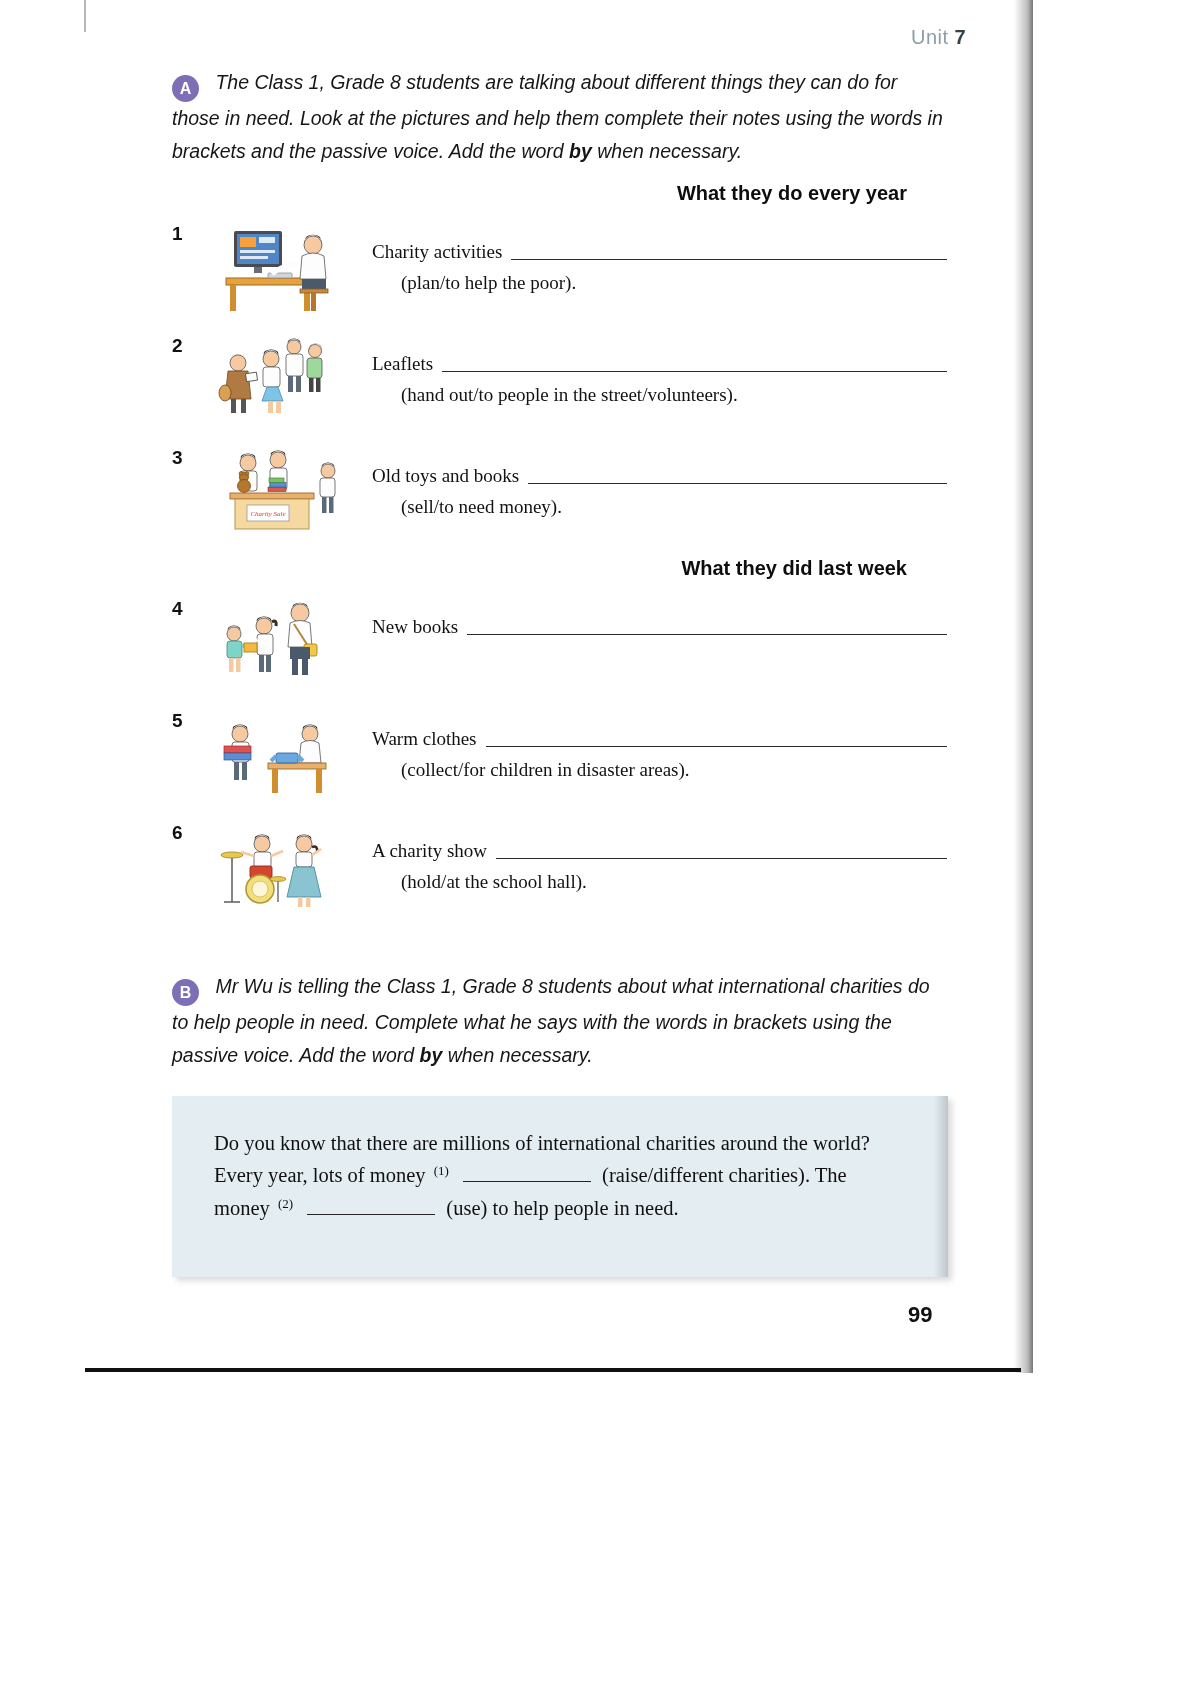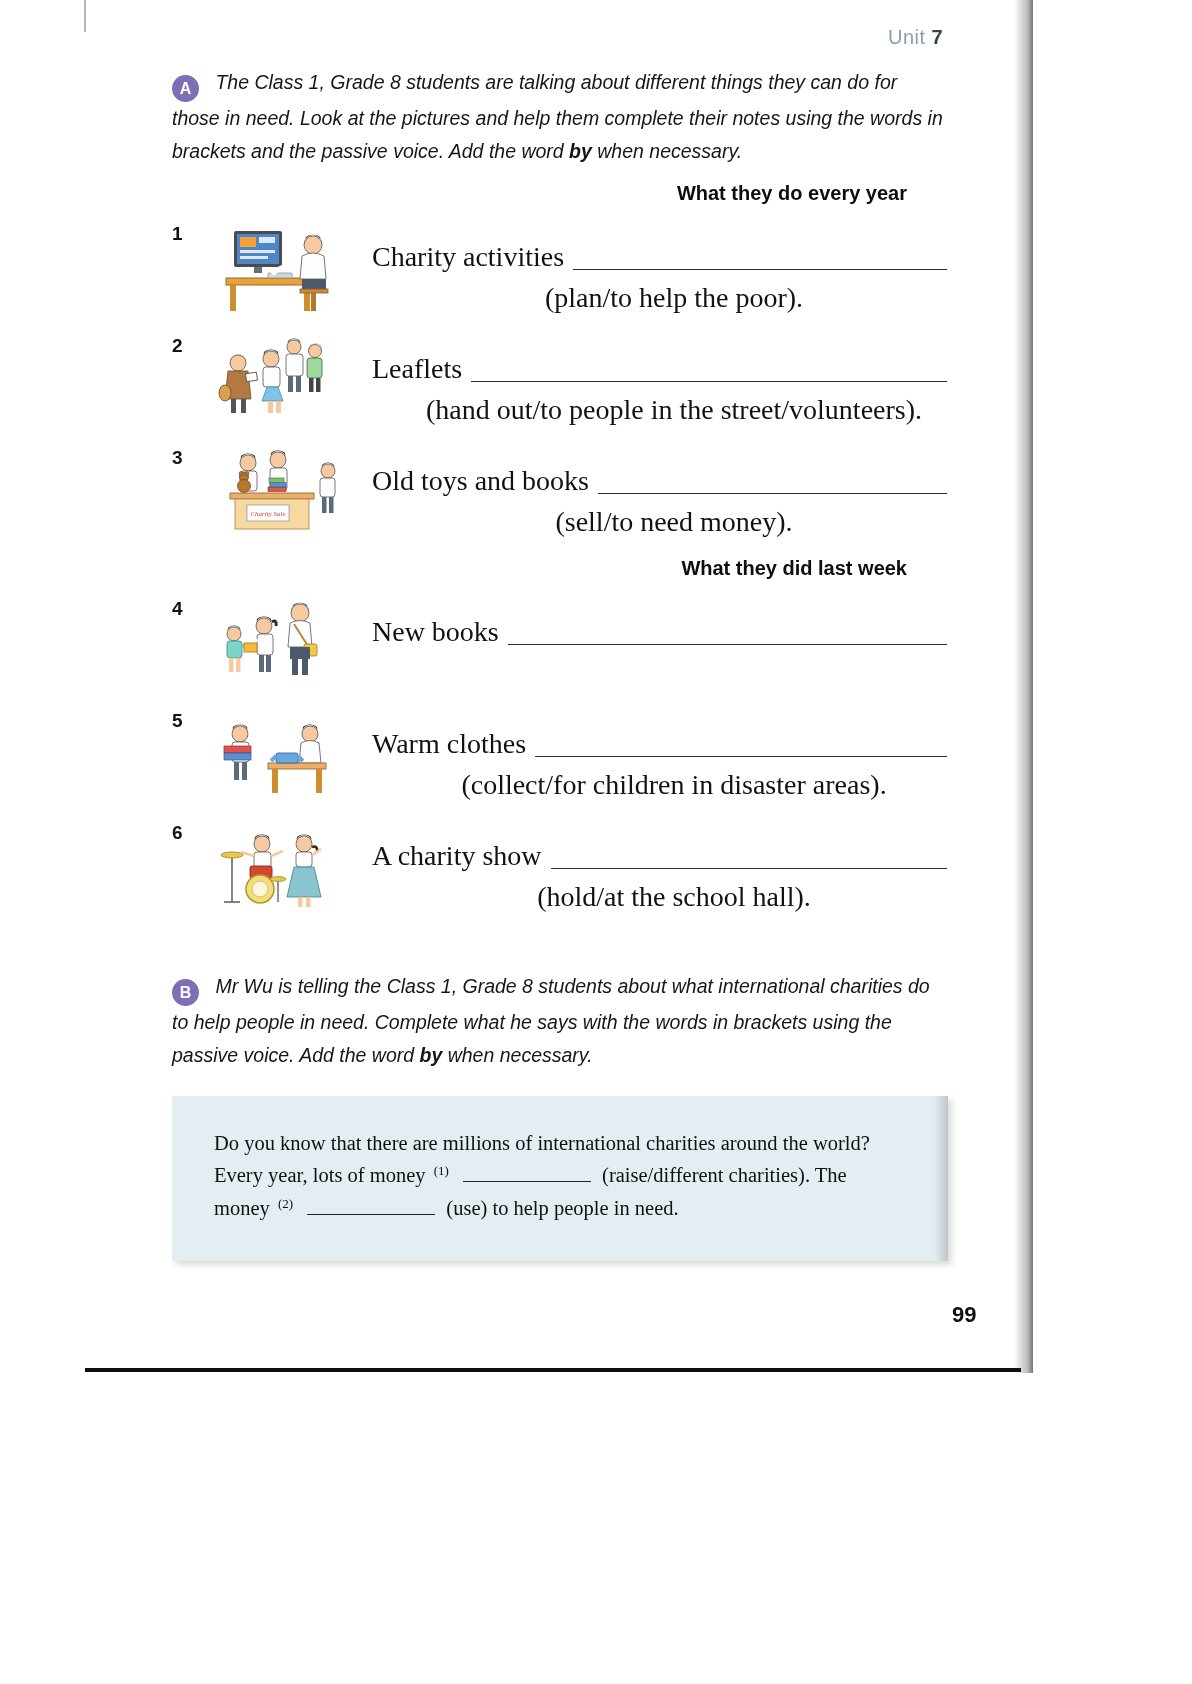--- a/index.html
+++ b/index.html
@@ -18,21 +18,21 @@
     background: #b8b8b8;
   }
   .edge-right {
     position: absolute; left: 1014px; top: 0; width: 19px; height: 1373px;
     background: linear-gradient(to right, rgba(130,130,130,0) 0%, rgba(110,110,110,0.45) 70%, rgba(72,72,72,0.75) 100%);
   }
   .unit-header {
     position: absolute; left: 888px; top: 26px;
     font-size: 20px; letter-spacing: 0.5px;
   }
-  .unit-word { color: #8b9ea9; font-weight: 500; }
+  .unit-word { color: #8b9ea9; font-weight: 500; margin-left: 23px; }
   .unit-num  { color: #33424c; font-weight: bold; margin-left: 6px; }
 
   .content {
     position: absolute; left: 172px; top: 66px; width: 775px;
   }
   .instructions {
     font-style: italic;
     font-size: 19.5px;
     line-height: 33px;
     color: #161616;
@@ -55,56 +55,55 @@
   .item-row { display: flex; min-height: 96px; margin-bottom: 14px; }
   .item-number {
     width: 44px; flex: 0 0 44px;
     font-weight: bold; font-size: 19px; color: #111;
     padding-top: 2px;
   }
   .item-illustration { width: 156px; flex: 0 0 156px; padding-top: 2px; }
   .item-text {
     flex: 1;
     font-family: "Liberation Serif", serif;
-    font-size: 28px; color: #121212;
+    font-size: 19px; color: #121212;
     padding-top: 20px;
-    text-align: center;
   }
   .prompt-line { display: flex; align-items: flex-end; width: 100%; }
   .prompt { white-space: nowrap; padding-right: 9px; }
   .blank { flex: 1; border-bottom: 1.5px solid #2b2b2b; margin-bottom: 3px; min-width: 40px; }
   .hint { margin-top: 9px; margin-left: 29px; }
 
   .exercise-b { margin-top: 52px; }
   .passage-box {
     margin-top: 24px;
     width: 776px;
     min-height: 164px;
     background: #e3edf2;
-    padding: 32px 70px 34px 42px;
+    padding: 32px 70px 50px 42px;
     position: relative;
     box-shadow: 4px 4px 6px rgba(0,0,0,0.14);
   }
   .passage-box::after {
     content: ""; position: absolute; right: 0; top: 0; bottom: 0; width: 14px;
     background: linear-gradient(to right, rgba(0,0,0,0), rgba(60,60,60,0.22));
   }
   .passage {
     font-family: "Liberation Serif", serif;
     font-size: 20.5px; line-height: 31.5px; color: #101010; margin: 0;
   }
   .sup { font-size: 13px; position: relative; top: -7px; margin: 0 3px; }
   .inline-blank {
     display: inline-block; width: 128px; height: 0.95em;
     border-bottom: 1.5px solid #222; margin: 0 6px;
     vertical-align: baseline;
   }
   .page-number {
     position: absolute; left: 908px; top: 1302px;
-    font-size: 22px; font-weight: bold; color: #111; margin-left: 44px;
+    font-size: 22px; font-weight: bold; color: #111;
   }
   .footer-rule {
     position: absolute; left: 85px; top: 1368px; width: 936px; height: 4px;
     background: #101010;
   }
 </style>
 </head>
 <body>
 
 <div class="page">

